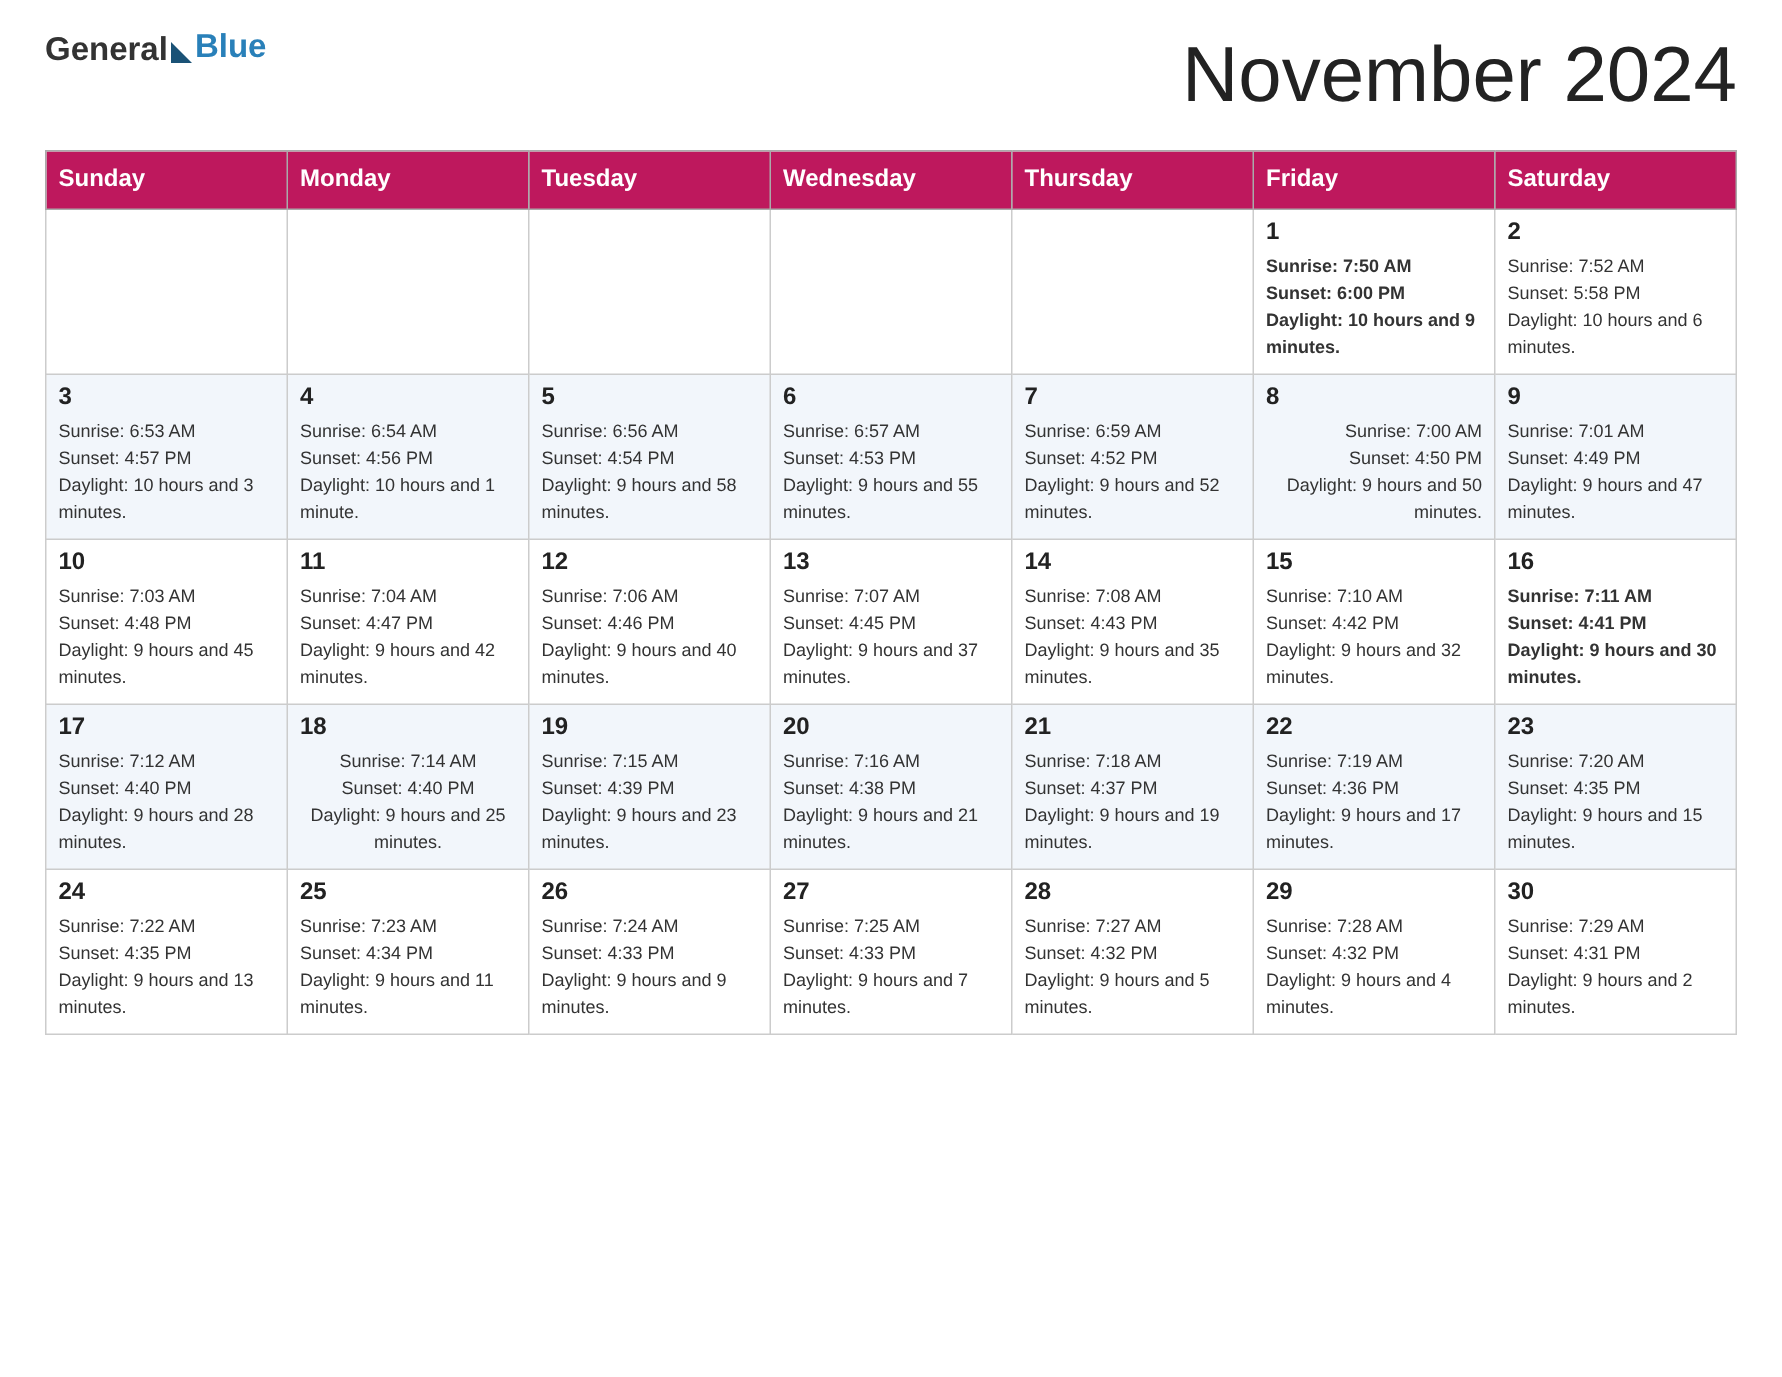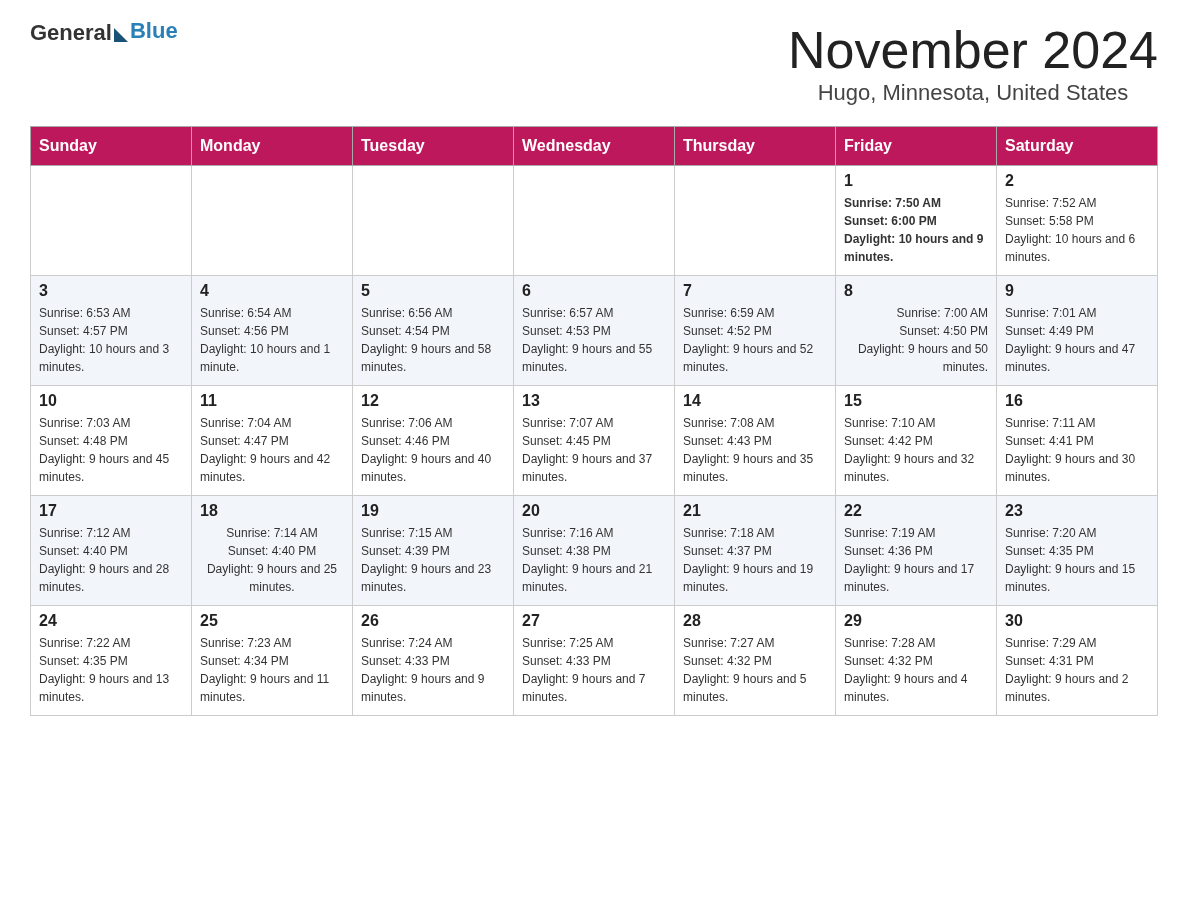--- a/index.html
+++ b/index.html
@@ -113,21 +113,20 @@
     <div class="logo-top">
       <span class="logo-general">General</span>
       <div class="logo-triangle"></div>
     </div>
     <div style="display:flex; align-items:center; margin-left:2px;">
       <span class="logo-bottom">Blue</span>
     </div>
   </div>
   <div class="title-section">
     <div class="month-title">November 2024</div>
-    <div class="location-title">Hugo, Minnesota, United States</div>
   </div>
 </div>
 
 <table class="calendar-table">
   <thead>
     <tr>
     <th>Sunday</th>
         <th>Monday</th>
         <th>Tuesday</th>
         <th>Wednesday</th>
@@ -232,21 +231,21 @@
 Daylight: 9 hours and 35 minutes.</div>
         </td>
         <td>
           <span class="day-number">15</span>
           <div class="day-info" style="white-space: pre-line;">Sunrise: 7:10 AM
 Sunset: 4:42 PM
 Daylight: 9 hours and 32 minutes.</div>
         </td>
         <td>
           <span class="day-number">16</span>
-          <div class="day-info" style="white-space: pre-line;">Sunrise: 7:11 AM
+          <div class="day-info" style="white-space: pre-line; font-weight: bold;">Sunrise: 7:11 AM
 Sunset: 4:41 PM
 Daylight: 9 hours and 30 minutes.</div>
         </td>
       </tr>
       <tr>
         <td>
           <span class="day-number">17</span>
           <div class="day-info" style="white-space: pre-line;">Sunrise: 7:12 AM
 Sunset: 4:40 PM
 Daylight: 9 hours and 28 minutes.</div>

